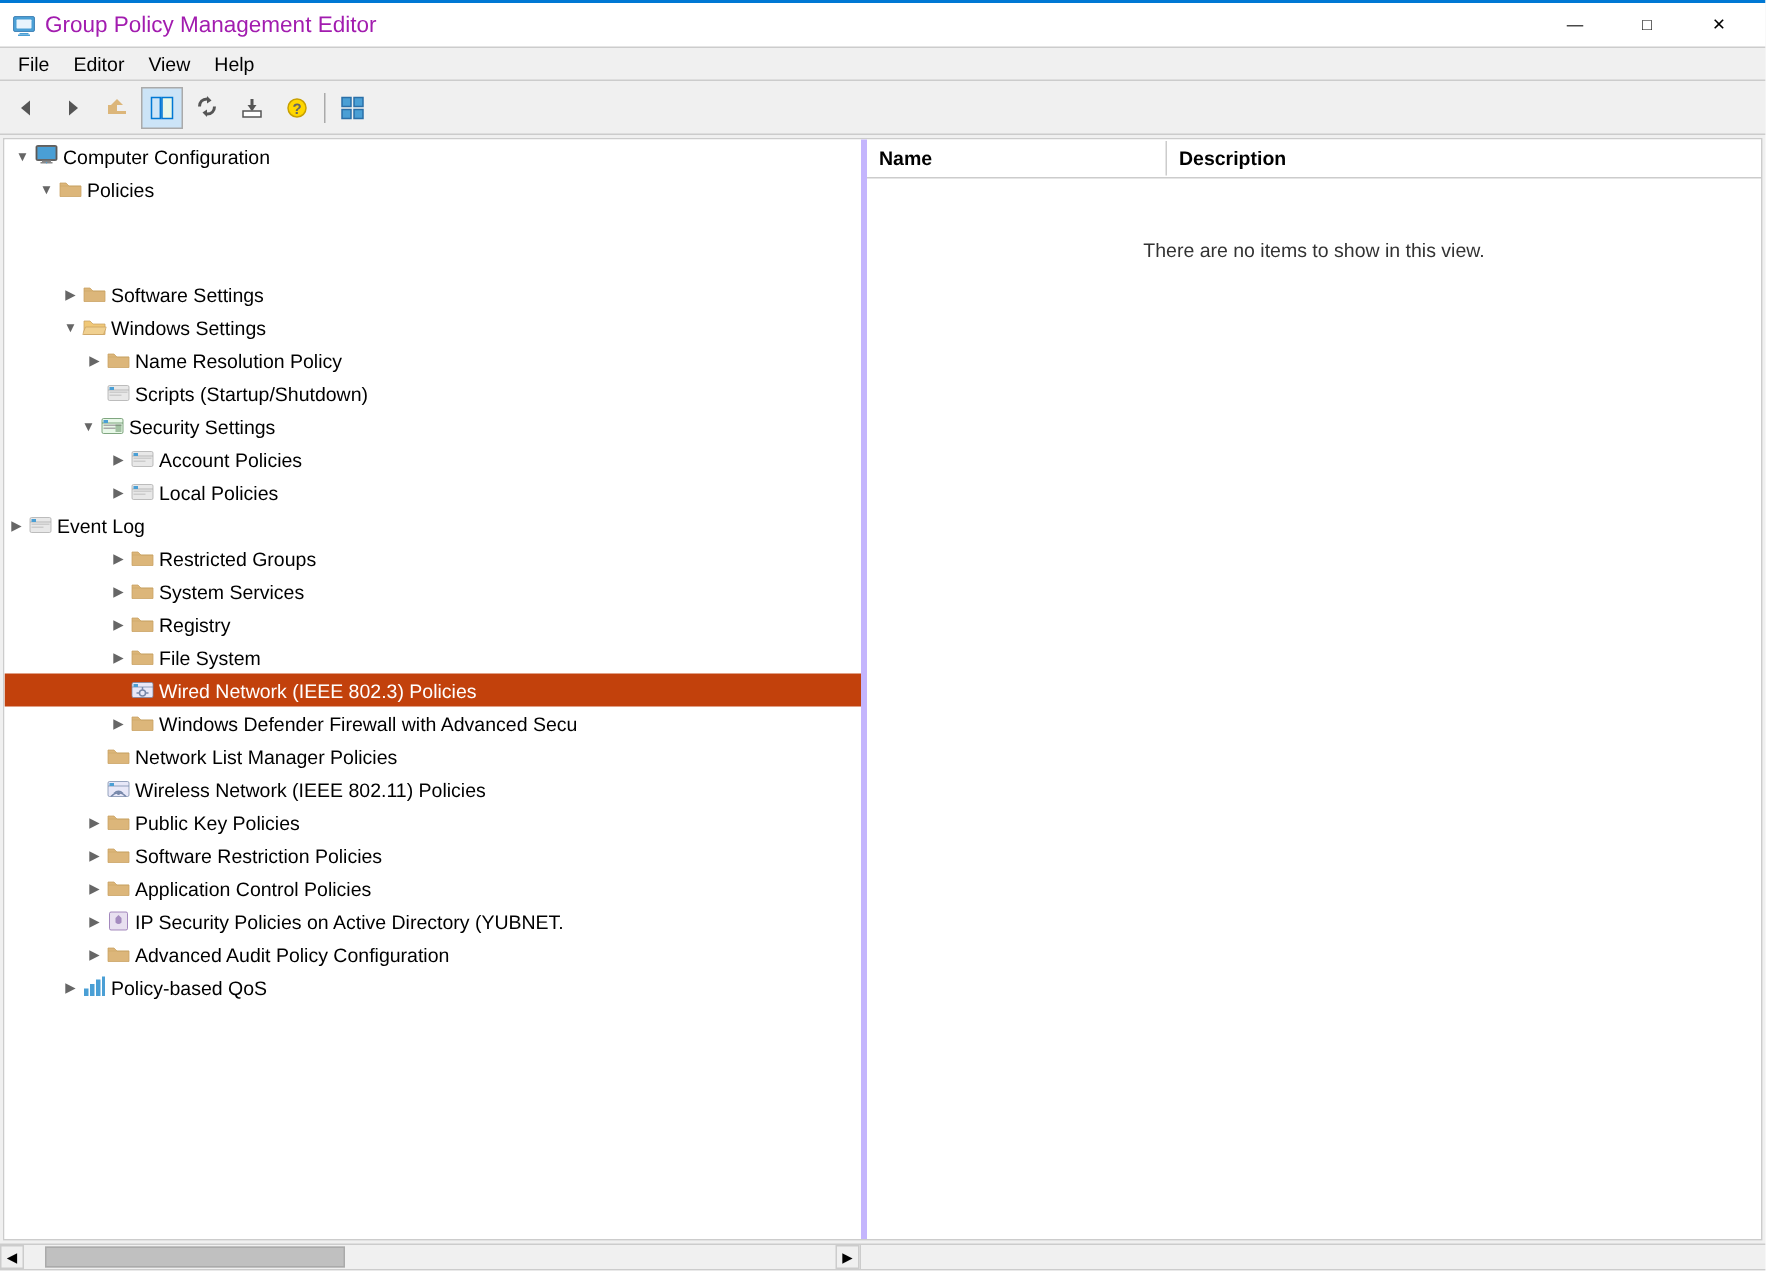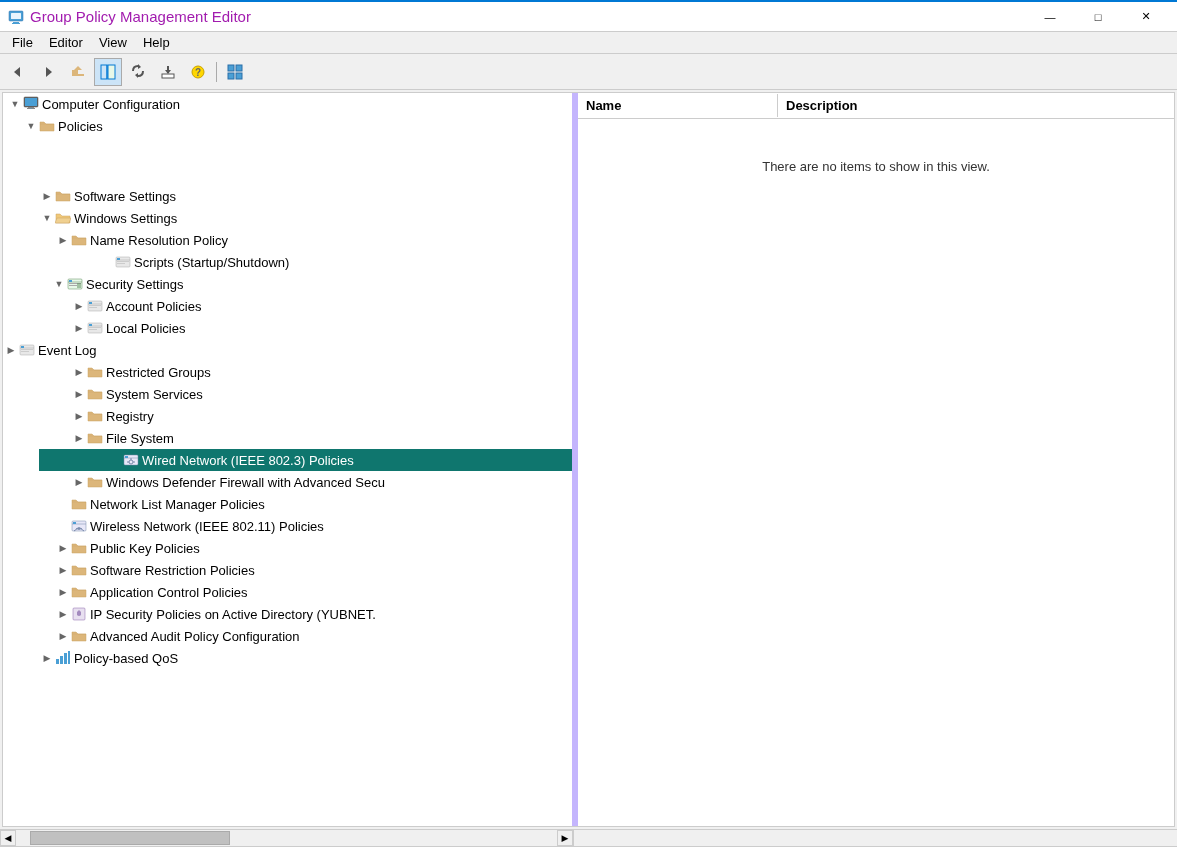--- a/index.html
+++ b/index.html
@@ -102,38 +102,38 @@
       height: calc(847px - 32px - 22px - 36px - 22px);
       background: #fff;
       border: 1px solid #ccc;
       margin: 2px;
     }
 
     
     .tree-panel {
       width: 575px;
       min-width: 575px;
-      border-right: 6px solid #c4b5fd;
+      border-right: 4px solid #c4b5fd;
       overflow-y: auto;
       overflow-x: auto;
       position: relative;
       background: #fff;
     }
 
     
     .tree-item {
       display: flex;
       align-items: center;
       height: 22px;
       padding-right: 4px;
       cursor: pointer;
       white-space: nowrap;
       user-select: none;
     }
-    .tree-item.selected { background: #0f766e; color: #fff; margin-left: 36px; }
+    .tree-item.selected { background: #c2410c; color: #fff; }
 
     .tree-expand {
       width: 16px;
       min-width: 16px;
       height: 16px;
       display: flex;
       align-items: center;
       justify-content: center;
       font-size: 9px;
       color: #666;
@@ -380,21 +380,21 @@
         <div class="tree-item" style="padding-left: 52px;">
           <span class="tree-expand collapsed"></span>
           <span class="tree-icon">
             <svg width="16" height="16" viewBox="0 0 16 16">
         <path d="M1 4 L1 13 L15 13 L15 6 L7 6 L5 4 Z" fill="#dcb67a" stroke="#c8a060" stroke-width="0.5"></path>
         <path d="M1 6 L15 6" stroke="#c8a060" stroke-width="0.3"></path>
       </svg>
           </span>
           <span class="tree-label">Name Resolution Policy</span>
         </div>
-        <div class="tree-item" style="padding-left: 52px; margin-left: 44px;">
+        <div class="tree-item" style="padding-left: 52px;">
           <span class="tree-expand leaf"></span>
           <span class="tree-icon">
             <svg width="16" height="16" viewBox="0 0 16 16">
         <rect x="1" y="3" width="14" height="10" rx="1" fill="#e8e8e8" stroke="#aaa" stroke-width="0.5"></rect>
         <line x1="1" y1="6" x2="15" y2="6" stroke="#aaa" stroke-width="0.5"></line>
         <rect x="2" y="4" width="3" height="2" fill="#4a9fd5"></rect>
         <rect x="2" y="7" width="12" height="1" fill="#ccc"></rect>
         <rect x="2" y="9" width="8" height="1" fill="#ccc"></rect>
       </svg>
           </span>

